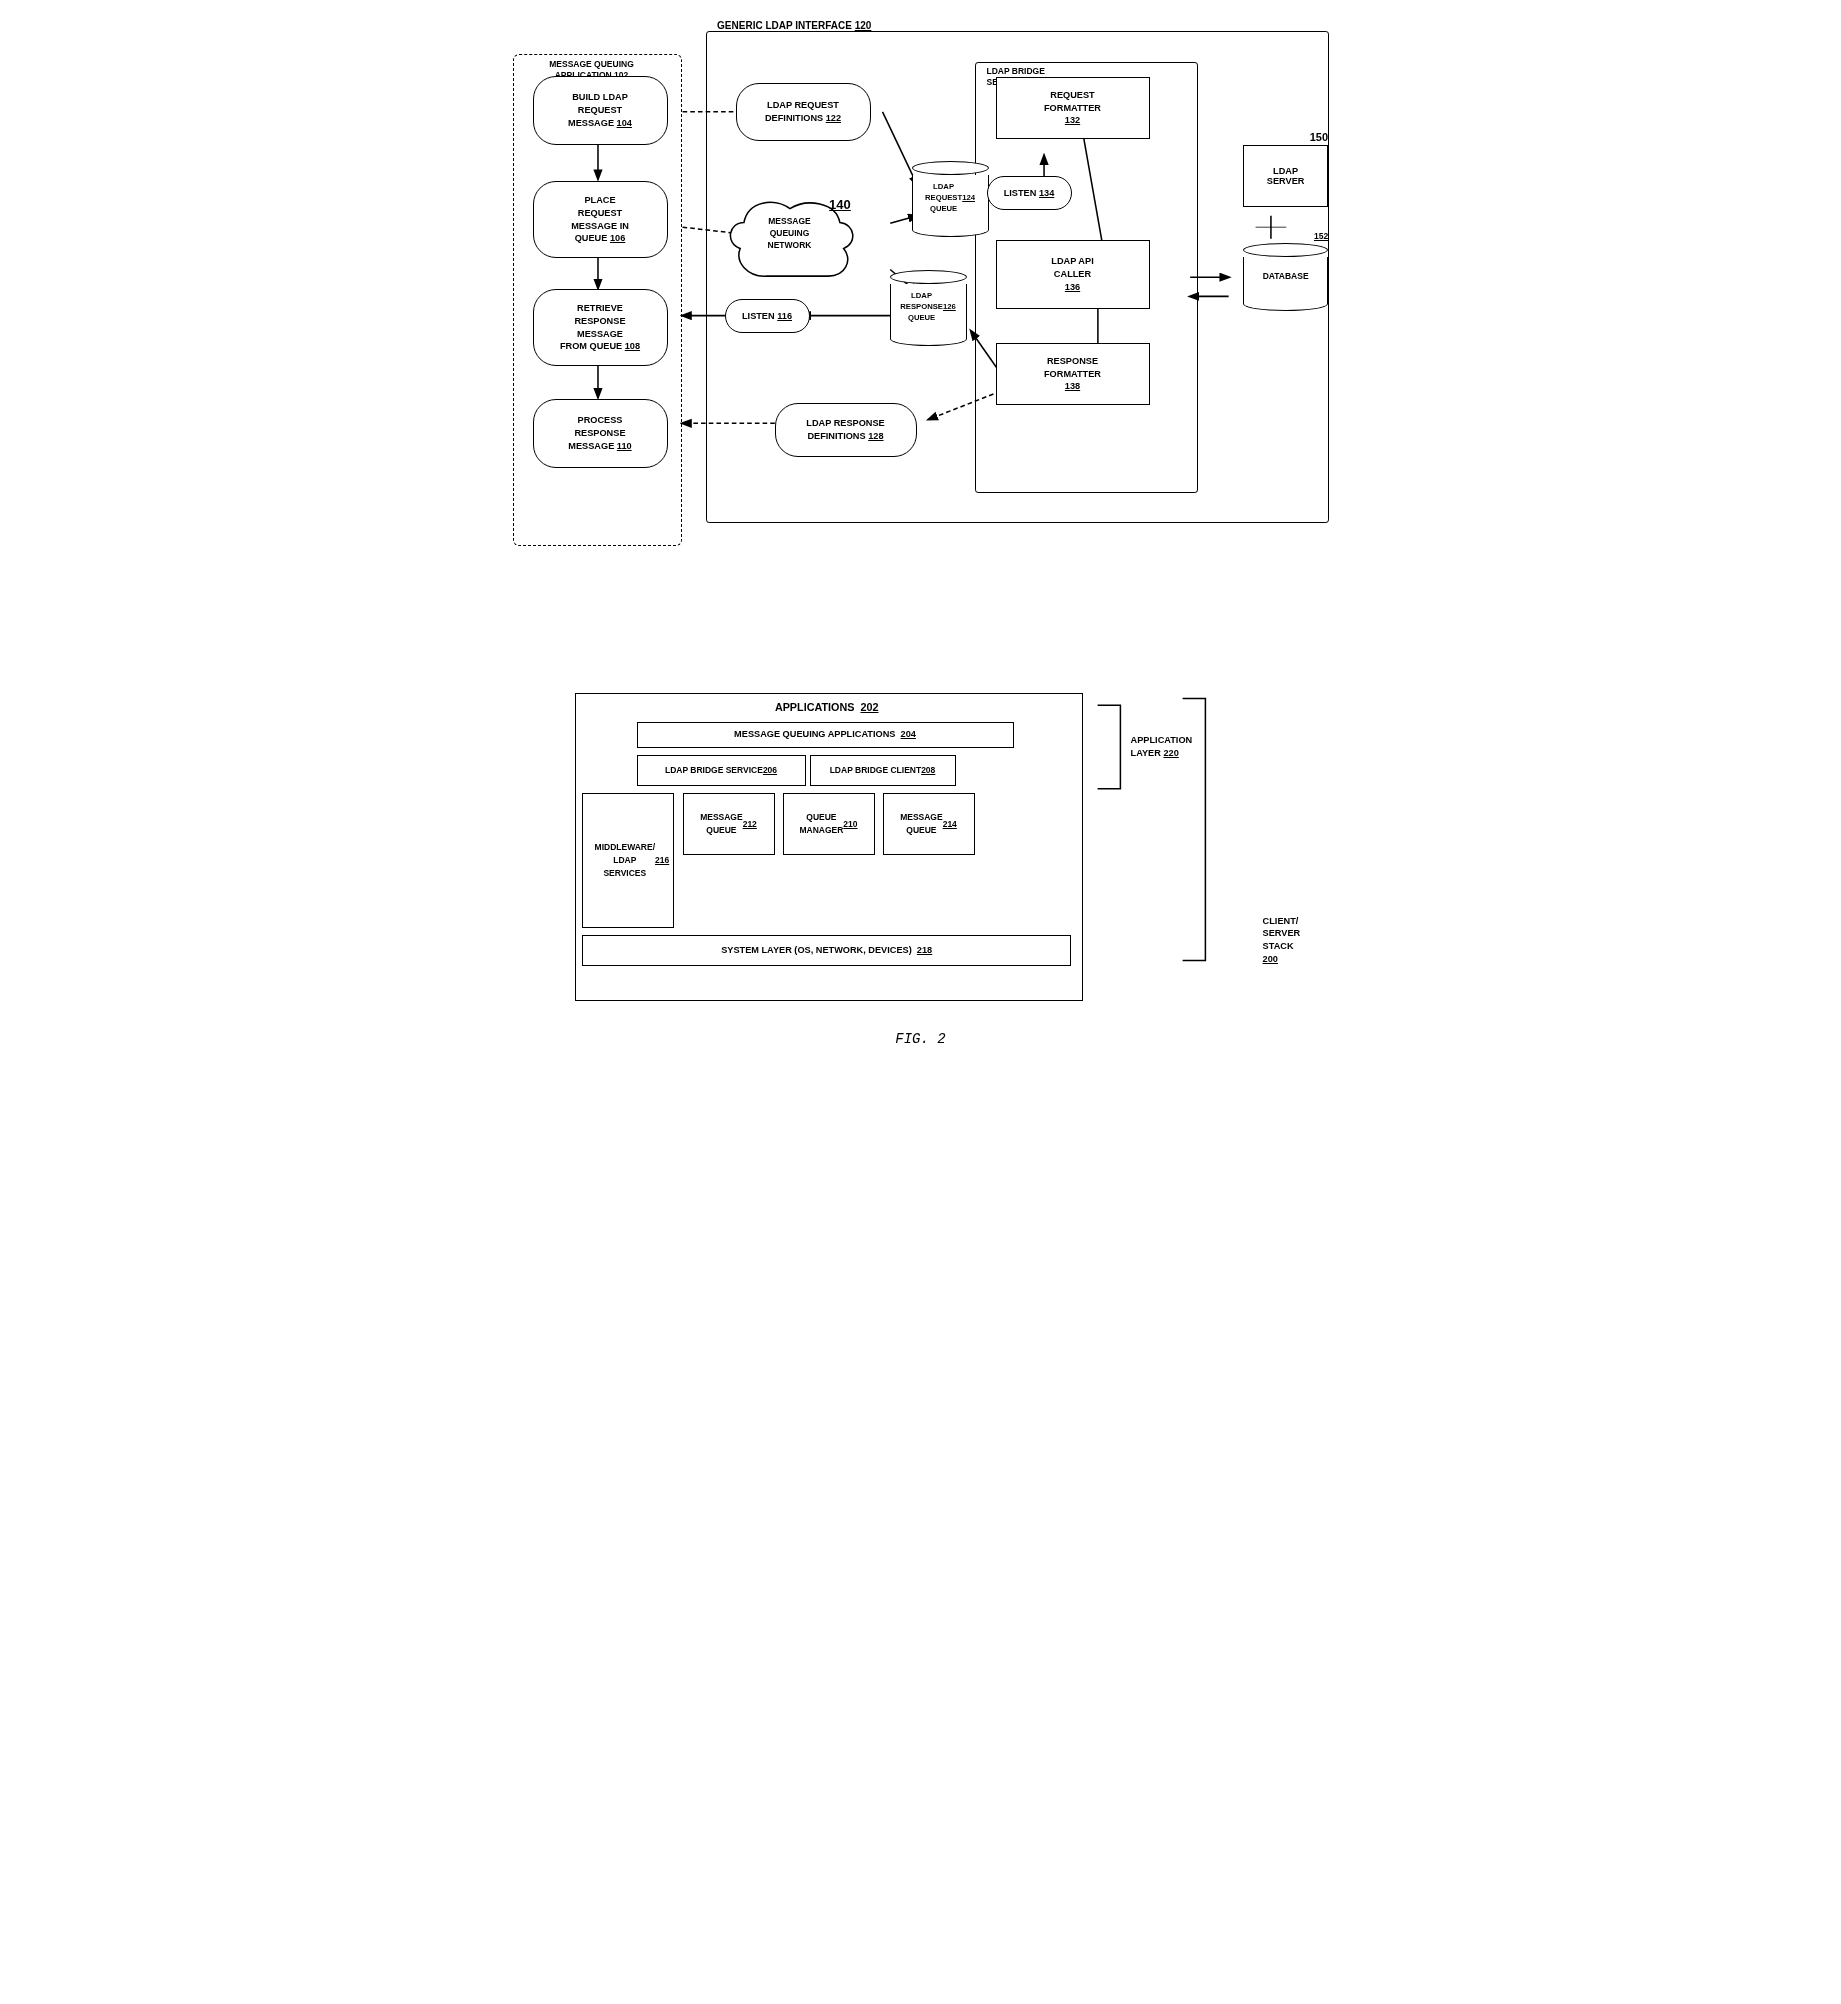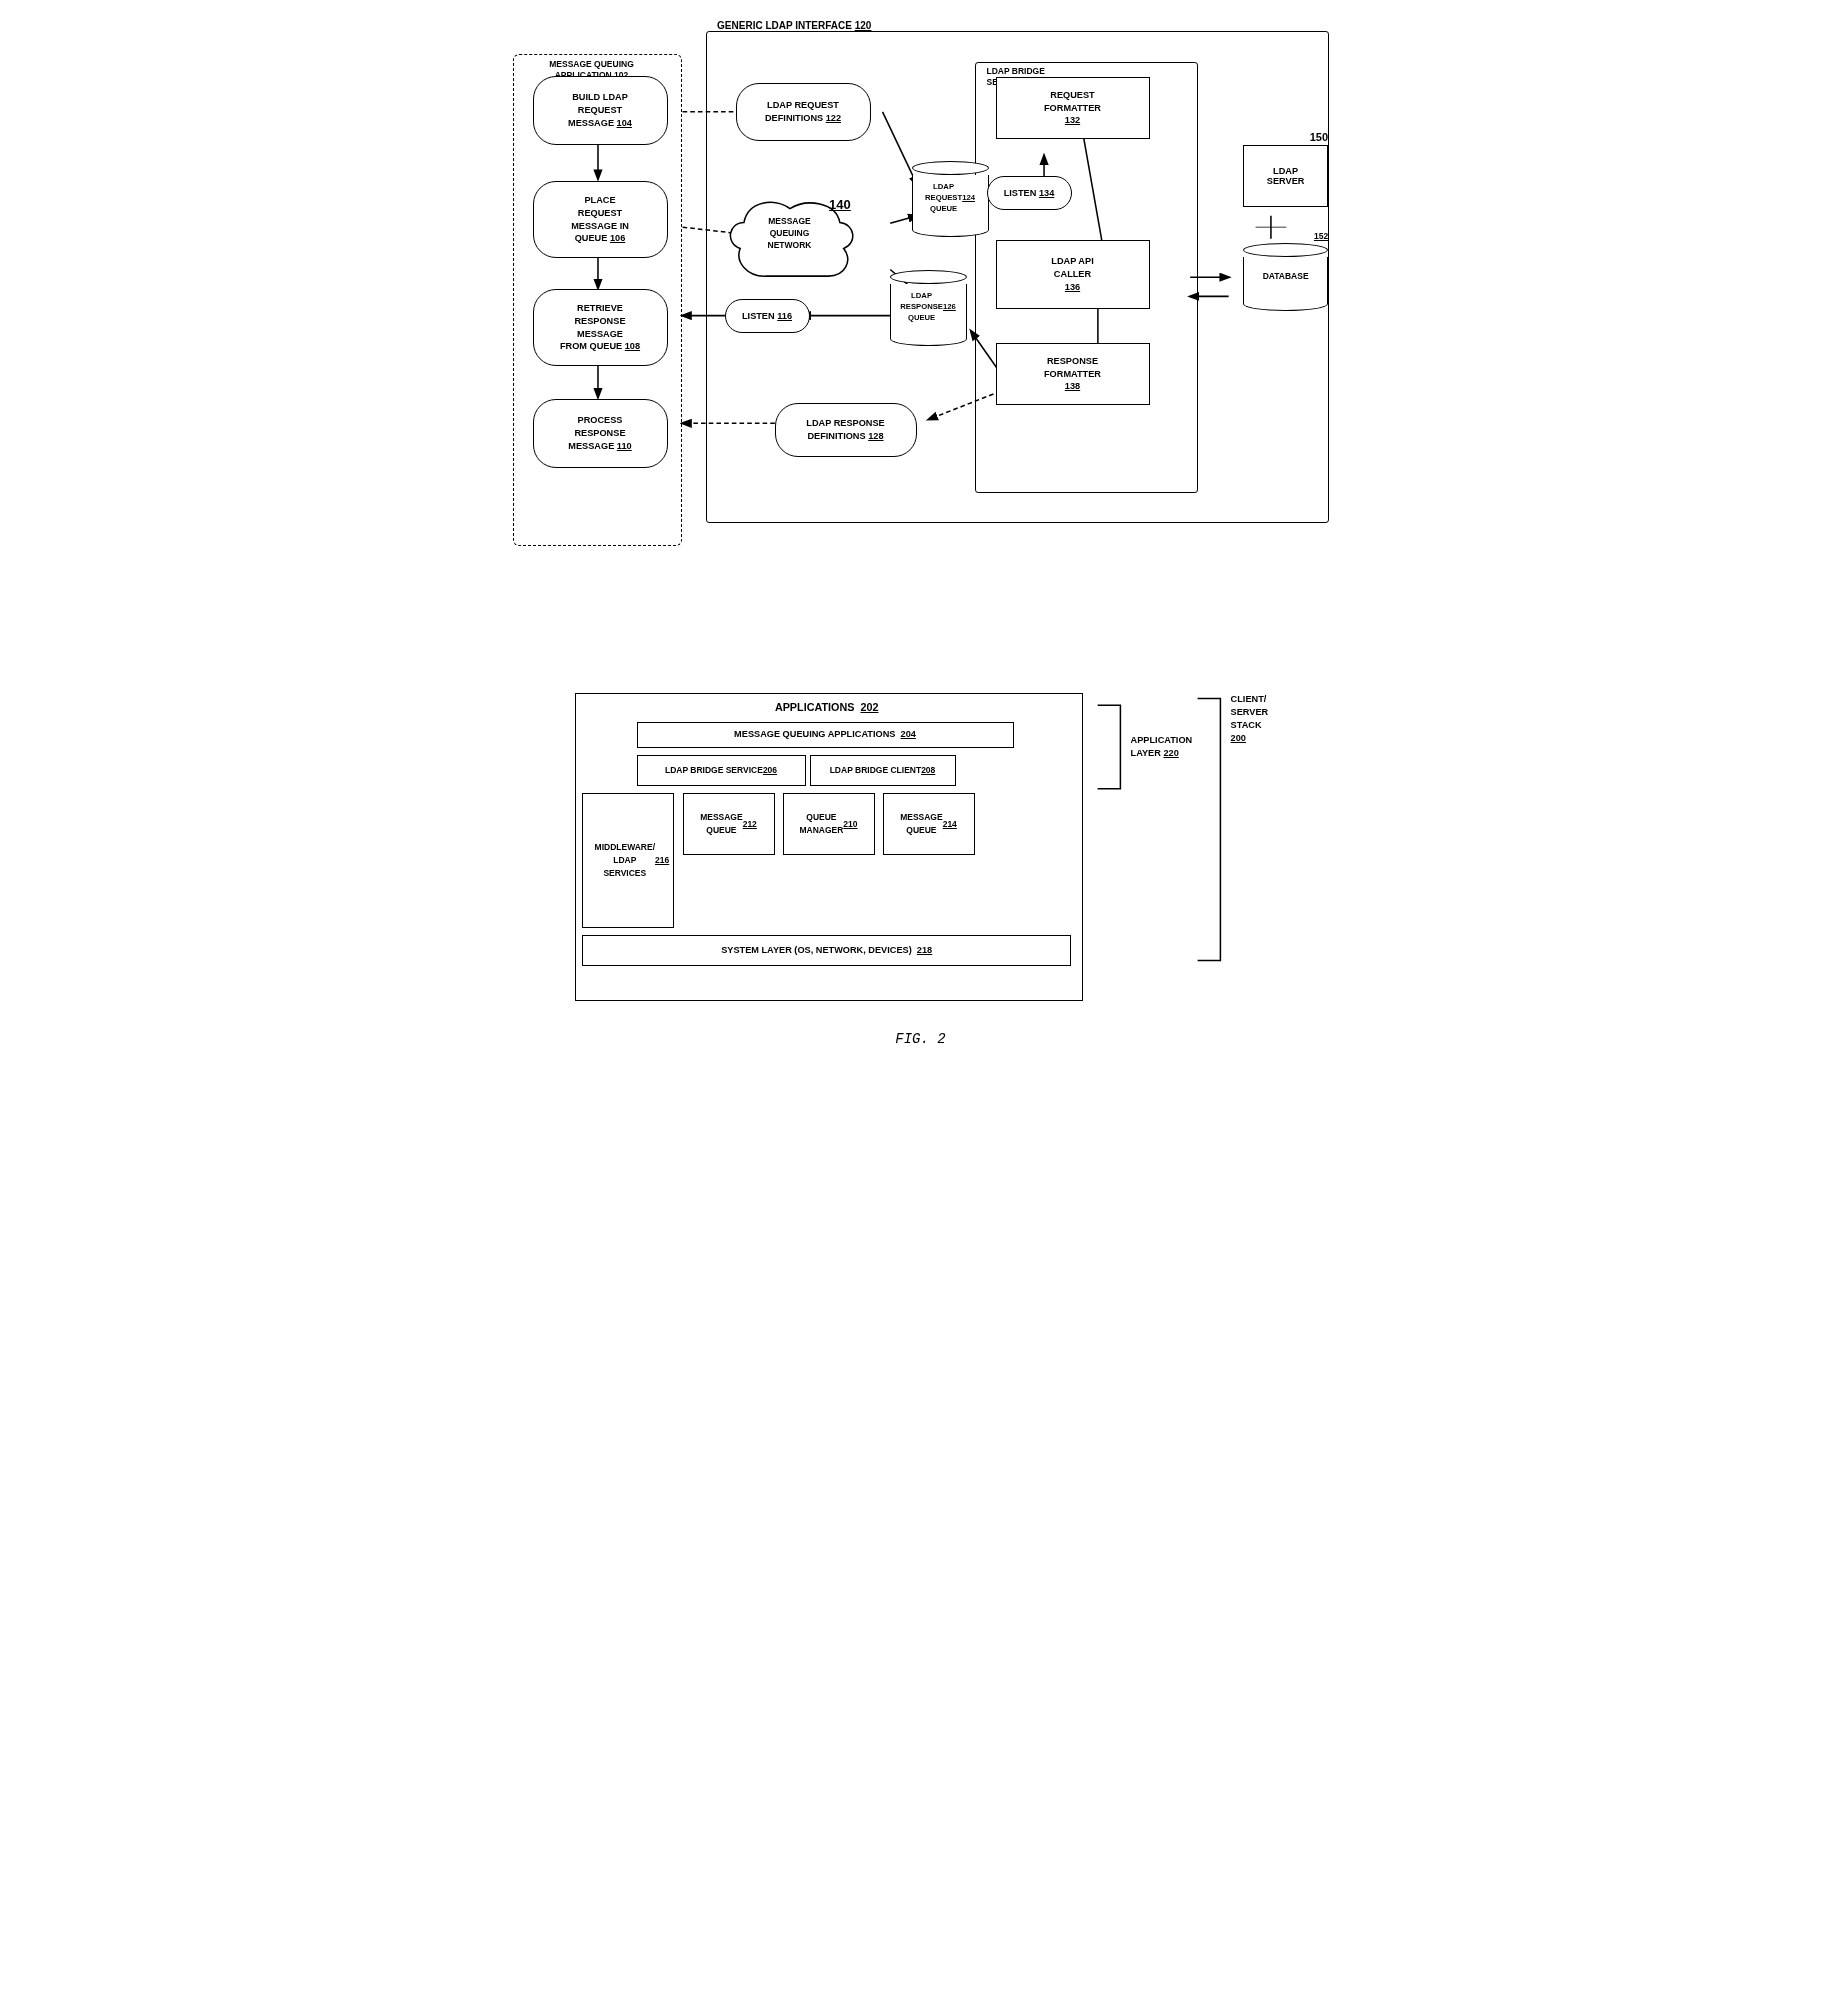--- a/index.html
+++ b/index.html
@@ -415,21 +415,21 @@
       </div>
 
       <div style="position:absolute; left:515px; top:7.7px; height:92px; display:flex; align-items:center;">
         <svg width="38" height="92" viewBox="0 0 50 120">
           <path d="M10,5 L40,5 L40,115 L10,115" fill="none" stroke="#000" stroke-width="2"></path>
         </svg>
         <div style="font-size:9.2px; font-weight:bold; line-height:1.4; margin-left:3.1px;">APPLICATION<br>LAYER <span class="ref-num">220</span></div>
       </div>
 
 
-      <div style="position:absolute; left:615px; top:0px; height:273px; display:flex; align-items:flex-start;">
+      <div style="position:absolute; left:600px; top:0px; height:273px; display:flex; align-items:flex-end;gap:47px;">
         <svg width="38" height="273" viewBox="0 0 50 355">
           <path d="M10,5 L40,5 L40,350 L10,350" fill="none" stroke="#000" stroke-width="2"></path>
         </svg>
         <div style="font-size:9.2px; font-weight:bold; line-height:1.4; margin-left:3.1px;">CLIENT/<br>SERVER<br>STACK<br><span class="ref-num">200</span></div>
       </div>
 
     </div>
     <div class="fig2-title">FIG. 2</div>
   </div>
 

